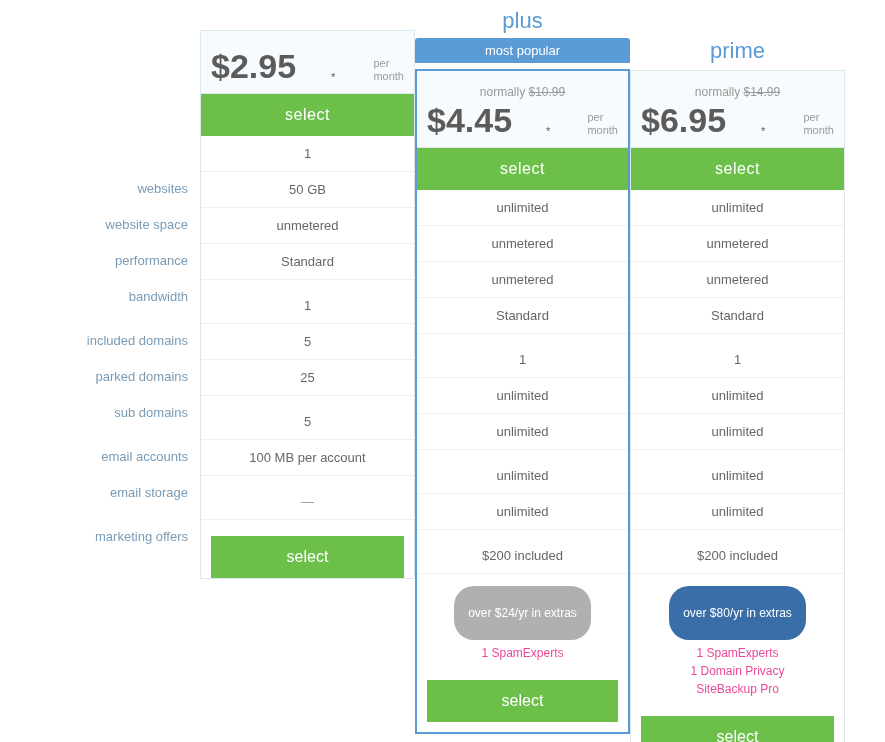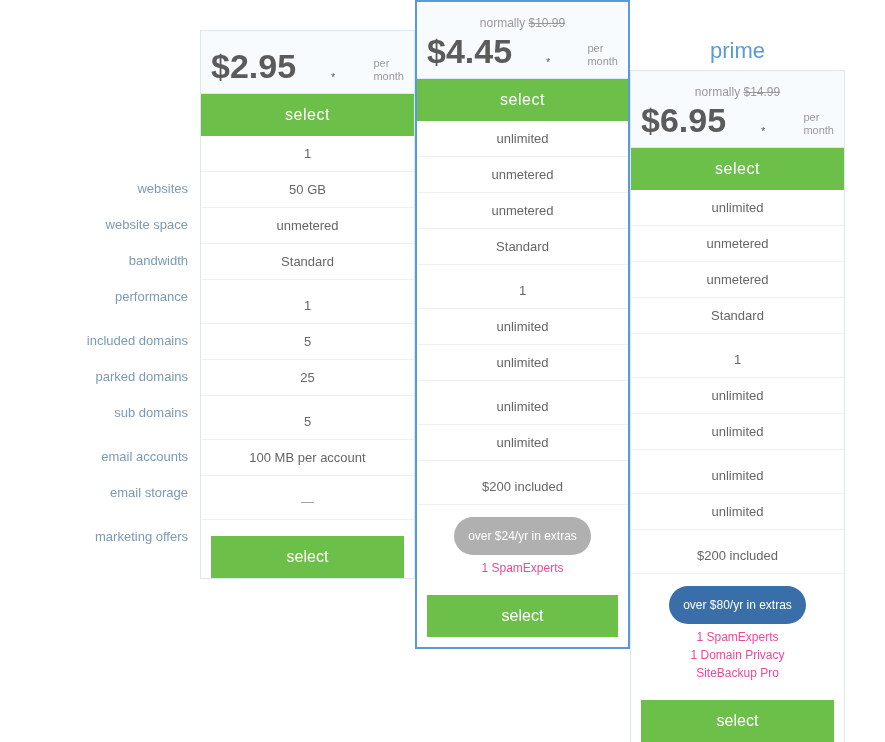--- a/index.html
+++ b/index.html
@@ -133,21 +133,21 @@
       margin-top: 8px;
     }
     .extras-section {
       padding: 8px 10px;
       text-align: center;
     }
     .extras-badge {
       background: #b0b0b0;
       color: #fff;
       border-radius: 20px;
-      padding: 12px 14px;
+      padding: 20px 14px;
       font-size: 12px;
       display: inline-block;
       margin: 4px 0;
     }
     .extras-badge.prime {
       background: #3a6ea8;
     }
     .extras-item {
       font-size: 12px;
       color: #ec4899;
@@ -168,22 +168,22 @@
     }
   </style>
 </head>
 <body>
 
 <div class="pricing-container">
 
   <div class="features-column">
     <div class="feature-label">websites</div>
     <div class="feature-label">website space</div>
+    <div class="feature-label">performance</div>
     <div class="feature-label">bandwidth</div>
-    <div class="feature-label">performance</div>
     <div class="feature-label section-gap">included domains</div>
     <div class="feature-label">parked domains</div>
     <div class="feature-label">sub domains</div>
     <div class="feature-label section-gap">email accounts</div>
     <div class="feature-label">email storage</div>
     <div class="feature-label section-gap">marketing offers</div>
   </div>
 
   <div class="plan-column">
     <div class="plan-card">
@@ -209,20 +209,24 @@
         <div class="feature-value">100 MB per account</div>
         <div class="feature-value section-gap dash">—</div>
       </div>
       <div style="padding: 10px 10px 0;">
         <button class="select-btn-bottom">select</button>
       </div>
     </div>
   </div>
 
   <div class="plan-column popular">
+    <div class="plan-title-area">
+      <div class="plan-title">plus</div>
+      <div class="most-popular-badge">most popular</div>
+    </div>
     <div class="plan-card">
       <div class="pricing-section">
         <div class="normally-text">
           <span>normally</span> <span class="strikethrough">$10.99</span>
         </div>
         <div class="price-row">
           <span class="price-amount">$4.45</span>
             <span class="price-asterisk">*</span>
           <div class="per-month">
             <span>per</span><br><span>month</span>

